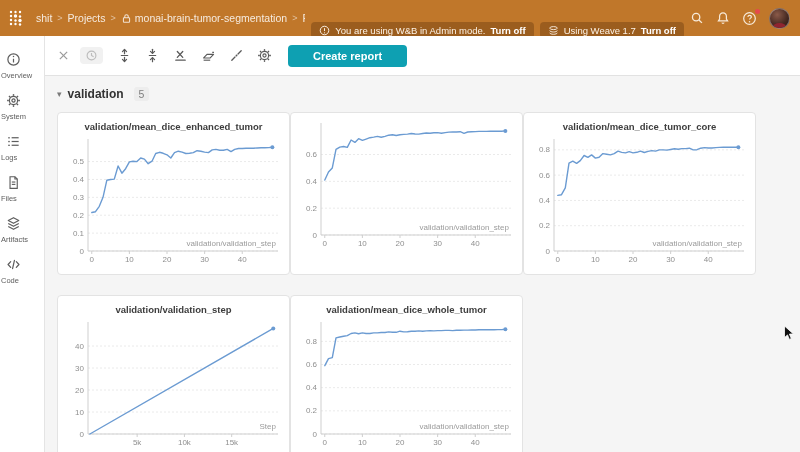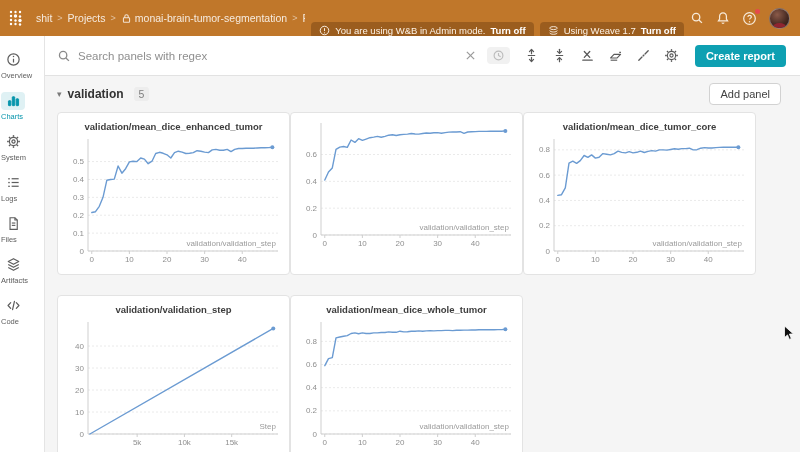--- a/index.html
+++ b/index.html
@@ -34,21 +34,21 @@
   .main { flex: 1; display: flex; flex-direction: column; min-width: 0; }
 
   
   .toolbar { height: 40px; background: #fff; border-bottom: 1px solid #e2e2e2; display: flex; align-items: center; padding: 0 14px 0 12px; gap: 10px; }
   .search-wrap { display: flex; align-items: center; gap: 7px; flex: 1; min-width: 0; }
   .search-input { border: none; outline: none; flex: 1; font-size: 11.5px; font-family: "Liberation Sans", sans-serif; color: #333; background: transparent; }
   .search-input::placeholder { color: #8f8f8f; }
   .tool-btn { display: flex; align-items: center; justify-content: center; cursor: pointer; flex: 0 0 auto; }
   .history-btn { background: #f1f1f1; border-radius: 4px; padding: 2px 5px; }
   .icon-group { display: flex; align-items: center; gap: 13px; margin-left: 4px; }
-  .create-report { background: #0ea0b2; color: #fff; font-size: 11px; font-weight: bold; border: none; border-radius: 4px; padding: 5px 11px; cursor: pointer; margin-left: 6px; font-family: "Liberation Sans", sans-serif; flex: 0 0 auto; }
+  .create-report { background: #0ea0b2; color: #fff; font-size: 11px; font-weight: bold; border: none; border-radius: 4px; padding: 5px 25px; cursor: pointer; margin-left: 6px; font-family: "Liberation Sans", sans-serif; flex: 0 0 auto; }
 
   
   .content { flex: 1; background: #f5f5f5; padding: 5px 19px 0 12px; overflow: hidden; }
   .section-header { display: flex; align-items: center; height: 26px; margin-bottom: 5px; }
   .section-chevron { color: #7a7a7a; font-size: 9px; margin-right: 6px; cursor: pointer; }
   .section-title { font-size: 12px; font-weight: bold; color: #333; cursor: pointer; }
   .section-count { font-size: 10.5px; color: #808080; margin-left: 10px; background: #ededed; border-radius: 3px; padding: 1px 5px; }
   .add-panel { margin-left: auto; background: #fff; border: 1px solid #d2d2d2; border-radius: 4px; font-size: 11px; color: #424242; padding: 4px 10px; cursor: pointer; font-family: "Liberation Sans", sans-serif; }
   .panel-row { display: flex; margin-bottom: 20px; }
   .panel { width: 233px; height: 163px; background: #fff; border: 1px solid #e3e3e3; border-radius: 4px; padding-top: 6px; overflow: hidden; }
@@ -148,30 +148,20 @@
     <div class="nav-item">
       <span class="nav-icon">
         <svg width="15" height="15" viewBox="0 0 16 16" fill="none" stroke-width="1.3">
             <circle cx="8" cy="8" r="6"></circle>
             <line x1="8" y1="7.2" x2="8" y2="11.2"></line>
             <circle cx="8" cy="4.9" r="0.8" fill="#5d5d5d" stroke="none"></circle>
           </svg>
       </span>
       <span class="nav-label">Overview</span>
     </div>
-    <div class="nav-item active">
-      <span class="nav-icon">
-        <svg width="15" height="15" viewBox="0 0 16 16" fill="#0795ac" stroke="none">
-            <rect x="2.6" y="8.2" width="2.6" height="5.3" rx="0.6"></rect>
-            <rect x="6.7" y="4" width="2.6" height="9.5" rx="0.6"></rect>
-            <rect x="10.8" y="6.2" width="2.6" height="7.3" rx="0.6"></rect>
-          </svg>
-      </span>
-      <span class="nav-label">Charts</span>
-    </div>
     <div class="nav-item">
       <span class="nav-icon">
         <svg width="15" height="15" viewBox="0 0 16 16" fill="none" stroke-width="1.3">
             <circle cx="8" cy="8" r="4.4"></circle>
             <circle cx="8" cy="8" r="1.7"></circle>
             <g stroke-width="1.5">
               <line x1="8" y1="1.2" x2="8" y2="3"></line>
               <line x1="8" y1="13" x2="8" y2="14.8"></line>
               <line x1="1.2" y1="8" x2="3" y2="8"></line>
               <line x1="13" y1="8" x2="14.8" y2="8"></line>
@@ -225,29 +215,20 @@
             <polyline points="11,5 13.8,8 11,11"></polyline>
             <line x1="9" y1="3.5" x2="7" y2="12.5"></line>
           </svg>
       </span>
       <span class="nav-label">Code</span>
     </div>
   </div>
 
   <div class="main">
     <div class="toolbar">
-      <div class="search-wrap">
-        <span style="display:flex">
-          <svg width="14" height="14" viewBox="0 0 16 16" fill="none" stroke="#8a8a8a" stroke-width="1.5">
-              <circle cx="7" cy="7" r="4.2"></circle>
-              <line x1="10.2" y1="10.2" x2="13.6" y2="13.6"></line>
-            </svg>
-        </span>
-        <input class="search-input" placeholder="Search panels with regex" style="">
-      </div>
       <span class="tool-btn">
         <svg width="13" height="13" viewBox="0 0 16 16" stroke="#9a9a9a" stroke-width="1.5">
             <line x1="3.5" y1="3.5" x2="12.5" y2="12.5"></line>
             <line x1="12.5" y1="3.5" x2="3.5" y2="12.5"></line>
           </svg>
       </span>
       <span class="tool-btn history-btn">
         <svg width="13" height="13" viewBox="0 0 16 16" fill="none" stroke="#bcbcbc" stroke-width="1.4">
             <circle cx="8" cy="8" r="5.4"></circle>
             <polyline points="8,4.8 8,8 10.6,9.4"></polyline>
@@ -311,21 +292,20 @@
         </span>
       </span>
       <button class="create-report">Create report</button>
     </div>
 
     <div class="content">
       <div class="section-header">
         <span class="section-chevron">▾</span>
         <span class="section-title">validation</span>
         <span class="section-count">5</span>
-        <button class="add-panel">Add panel</button>
       </div>
       <div class="panel-row" id="row1">
           <div class="panel">
             <div class="chart-title">validation/mean_dice_enhanced_tumor</div>
             <svg width="229" height="136" viewBox="0 0 229 136">
               <line x1="30" x2="220" y1="116" y2="116" stroke="#eaeaea" stroke-dasharray="2,2"></line>
               <text x="26" y="118.5" text-anchor="end" font-size="8" fill="#8f8f8f">0</text>
               <line x1="30" x2="220" y1="98.11382113821138" y2="98.11382113821138" stroke="#eaeaea" stroke-dasharray="2,2"></line>
               <text x="26" y="100.61382113821138" text-anchor="end" font-size="8" fill="#8f8f8f">0.1</text>
               <line x1="30" x2="220" y1="80.22764227642276" y2="80.22764227642276" stroke="#eaeaea" stroke-dasharray="2,2"></line>

